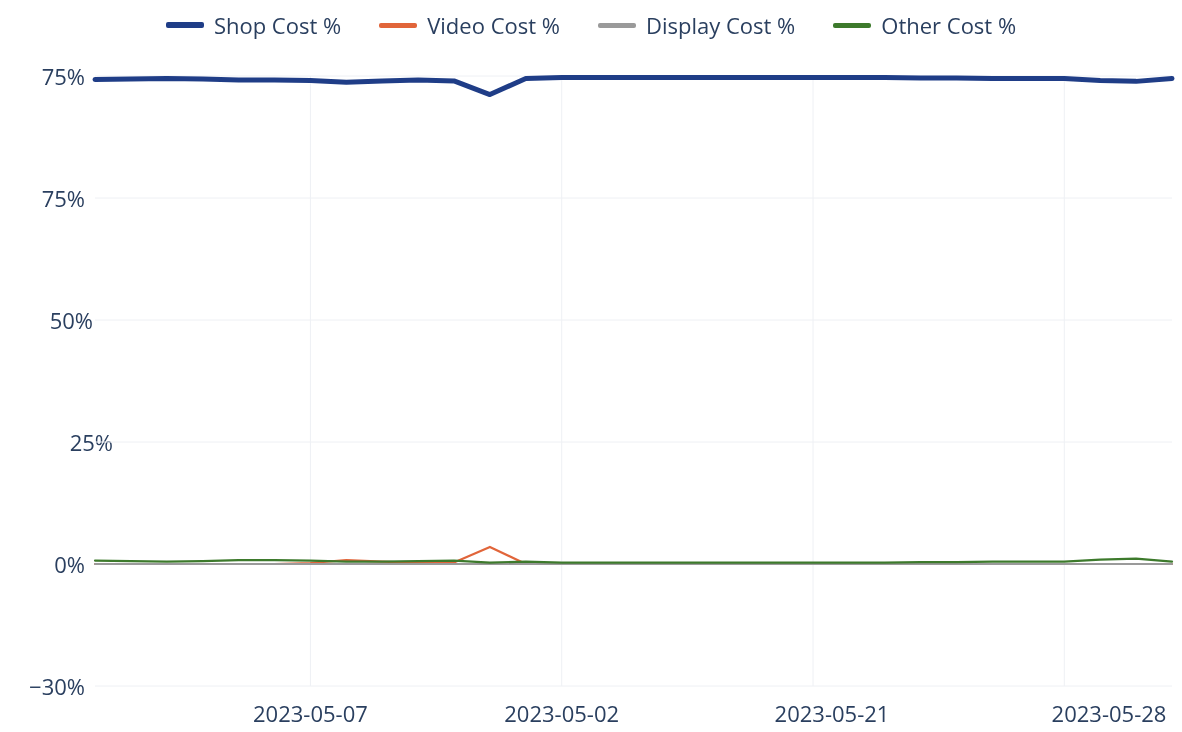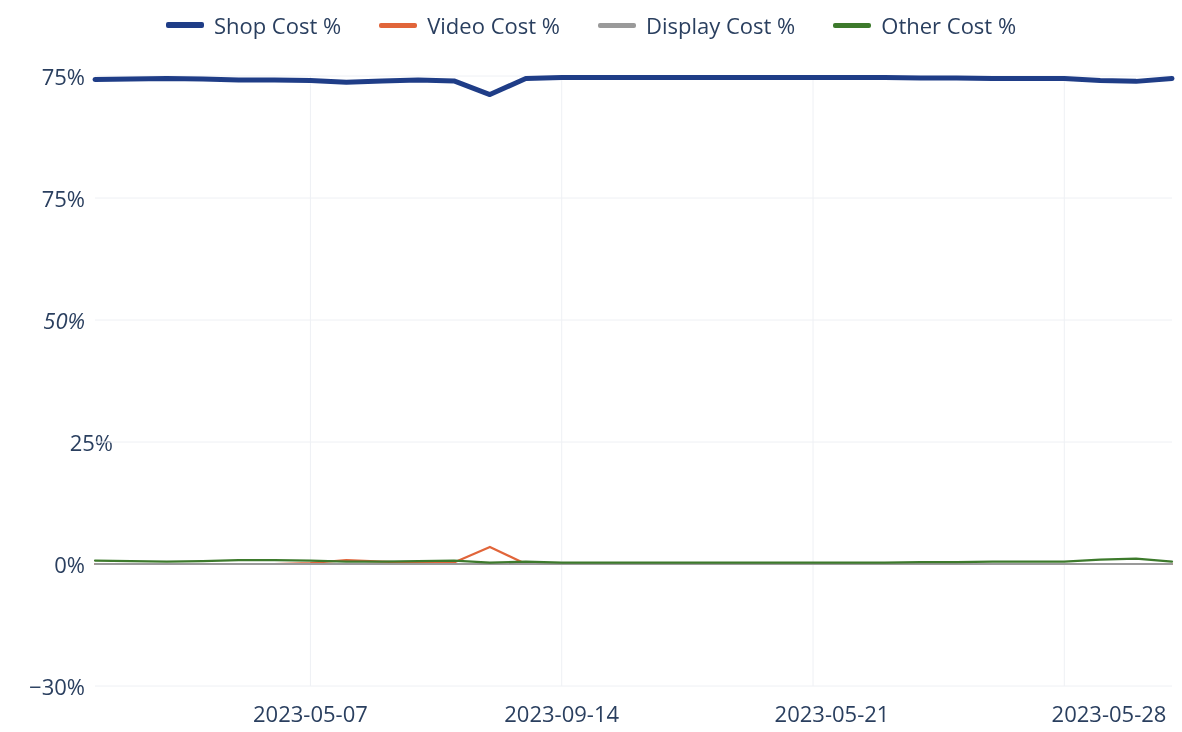--- a/index.html
+++ b/index.html
@@ -96,28 +96,28 @@
     <div class="legend-item">
       <span class="legend-swatch" style="background:#3d7a2c"></span>
       <span>Other Cost %</span>
     </div>
   </div>
 
   <div id="y-labels">
       <div class="y-tick-label" style="left: 0px; width: 85px; top: 686px;">−30%</div>
       <div class="y-tick-label" style="left: 0px; width: 85px; top: 564px;">0%</div>
       <div class="y-tick-label" style="left: 0px; width: 85px; top: 442px; margin-left: 28px;">25%</div>
-      <div class="y-tick-label" style="left: 0px; width: 85px; top: 320px; font-style: italic;">50%</div>
+      <div class="y-tick-label" style="left: 8px; width: 85px; top: 320px;">50%</div>
       <div class="y-tick-label" style="left: 0px; width: 85px; top: 198px;">75%</div>
       <div class="y-tick-label" style="left: 0px; width: 85px; top: 76px;">75%</div>
     </div>
 
   <div id="x-labels">
       <div class="x-tick-label" style="left: 310.4px; top: 698px;">2023-05-07</div>
-      <div class="x-tick-label" style="left: 561.7px; top: 698px;">2023-09-14</div>
+      <div class="x-tick-label" style="left: 561.7px; top: 698px;">2023-05-02</div>
       <div class="x-tick-label" style="left: 813px; top: 698px; margin-left: 19px;">2023-05-21</div>
       <div class="x-tick-label" style="left: 1109px; top: 698px;">2023-05-28</div>
     </div>
 
   <div class="plot-area">
     <svg class="plot-svg" id="plot-svg" viewBox="0 0 1077 610">
         <line class="gridline" x1="0" x2="1077" y1="610" y2="610"></line>
         <line class="gridline-zero" x1="0" x2="1077" y1="488" y2="488"></line>
         <line class="gridline" x1="0" x2="1077" y1="366" y2="366"></line>
         <line class="gridline" x1="0" x2="1077" y1="244" y2="244"></line>

